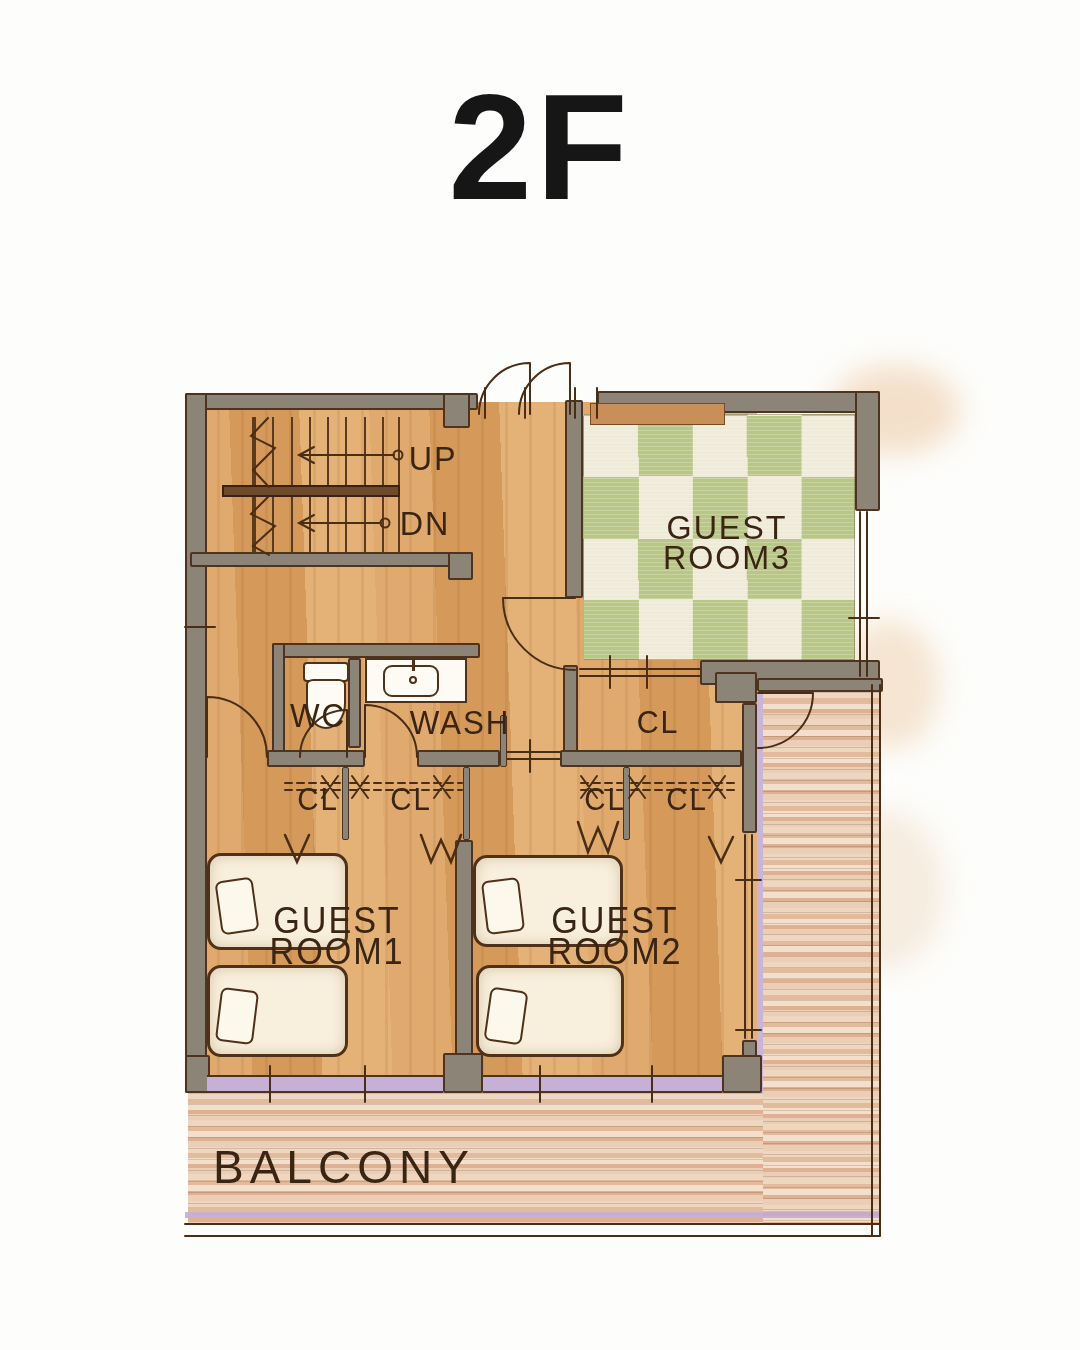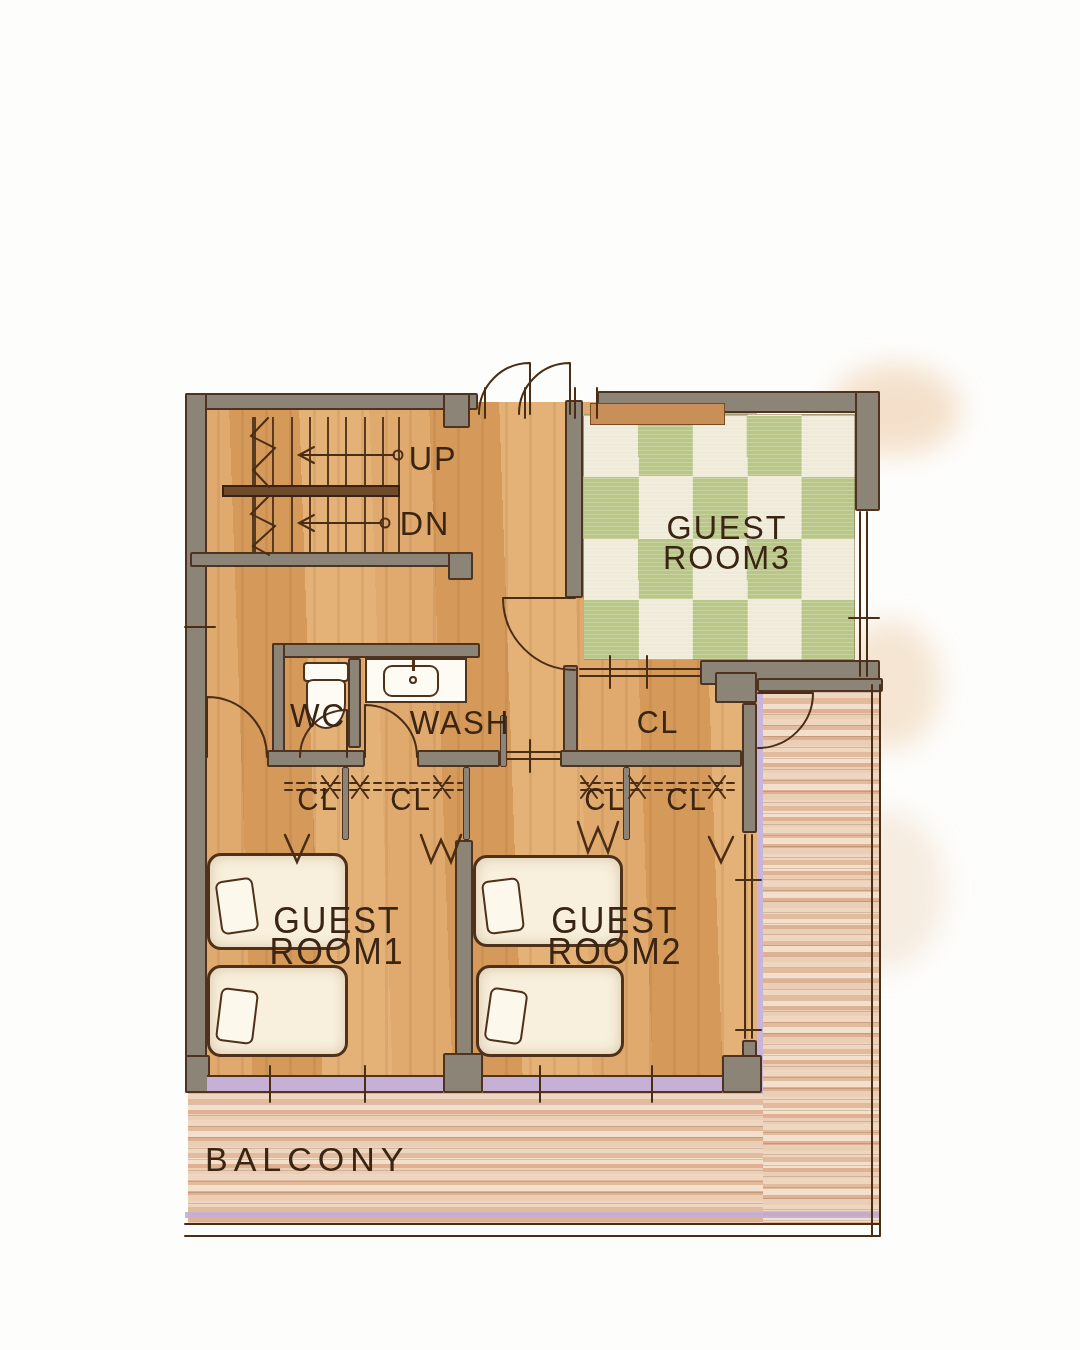--- a/index.html
+++ b/index.html
@@ -33,20 +33,21 @@
           background:repeating-linear-gradient(90deg,#5b3b20 0 2px, rgba(0,0,0,0) 2px 18.3px);}
   .landing{background:#6f4b2d;border:2px solid #3a2110;}
   .blob{position:absolute;border-radius:50%;filter:blur(14px);}
   svg{overflow:visible;}
 </style>
 </head>
 <body>
 
 <div class="page">
 
+  <div class="title">2F</div>
 
   <div class="plan">
 
     <div class="blob" style="left:645px;top:-25px;width:130px;height:90px;background:rgba(224,160,88,.3);"></div>
     <div class="blob" style="left:655px;top:230px;width:100px;height:130px;background:rgba(224,160,88,.25);"></div>
     <div class="blob" style="left:430px;top:690px;width:180px;height:110px;background:rgba(224,170,110,.25);"></div>
     <div class="blob" style="left:640px;top:420px;width:120px;height:160px;background:rgba(220,170,120,.2);"></div>
 
     <div class="abs wood" style="left:8px;top:12px;width:564px;height:691px;"></div>
     <div class="abs tatami" style="left:398px;top:24px;width:272px;height:246px;"></div>
@@ -168,15 +169,15 @@
     <span class="label" style="left:275px;top:333px;font-size:33px;">WASH</span>
     <span class="label" style="left:473px;top:332px;font-size:32px;">CL</span>
     <span class="label" style="left:133px;top:410px;font-size:31px;">CL</span>
     <span class="label" style="left:226px;top:410px;font-size:31px;">CL</span>
     <span class="label" style="left:420px;top:410px;font-size:31px;">CL</span>
     <span class="label" style="left:502px;top:410px;font-size:31px;">CL</span>
     <span class="label" style="left:152px;top:531px;font-size:36px;">GUEST</span>
     <span class="label" style="left:152px;top:562px;font-size:36px;">ROOM1</span>
     <span class="label" style="left:430px;top:531px;font-size:36px;">GUEST</span>
     <span class="label" style="left:430px;top:562px;font-size:36px;">ROOM2</span>
-    <span class="label" style="left:20px;top:750px;font-size:34px;letter-spacing:6px;transform:none;">BALCONY</span>
+    <span class="label" style="left:28px;top:750px;font-size:46px;letter-spacing:6px;transform:none;">BALCONY</span>
   </div>
 </div>
 
 </body></html>

